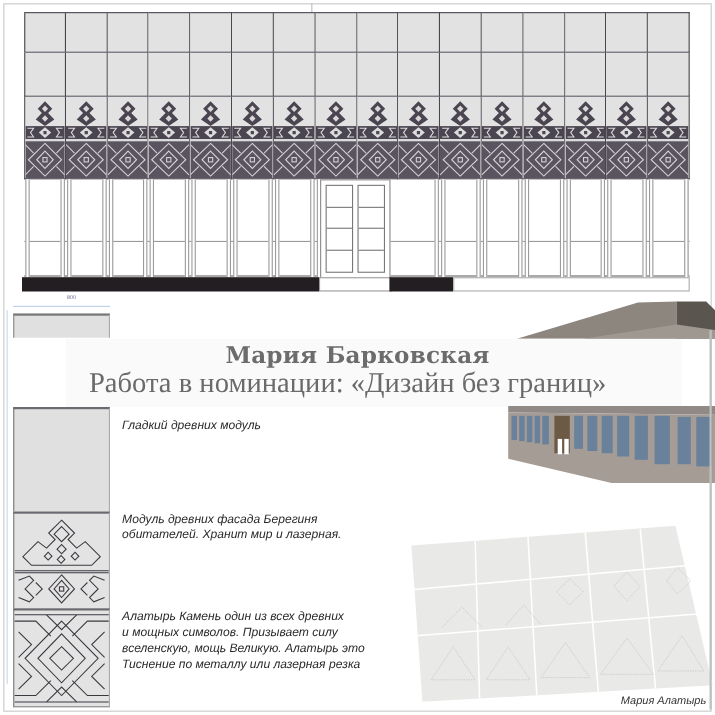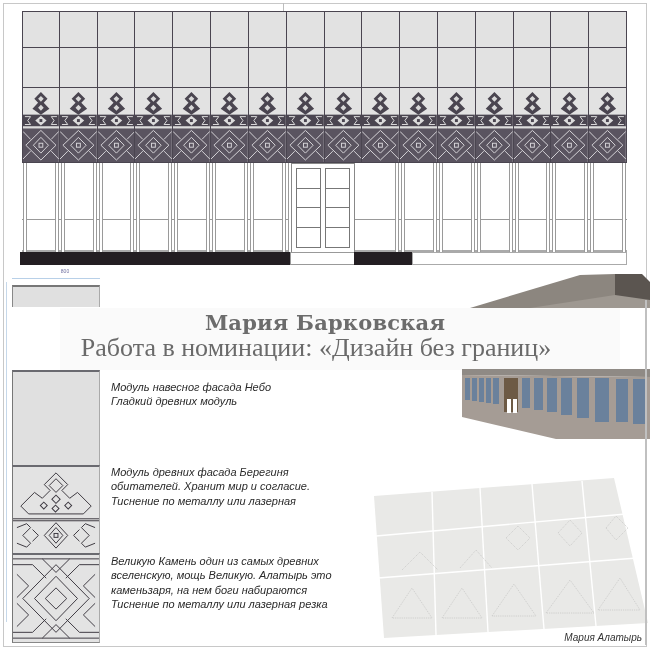--- a/index.html
+++ b/index.html
@@ -520,32 +520,30 @@
       <line x1="0" y1="86" x2="88" y2="86"></line>
     </g>
   </svg>
 </div>
 
 <div class="title-band"></div>
 <div class="title-name">Мария Барковская</div>
 <div class="title-nom">Работа в номинации: «Дизайн без границ»</div>
 
 <div class="desc desc-nebo">
-  <div>Модуль навесног фасада Небо</div>
   <div>Гладкий древних модуль</div>
 </div>
 <div class="desc desc-ber">
   <div>Модуль древних фасада Берегиня</div>
-  <div>обитателей. Хранит мир и согласие.</div>
-  <div>Тиснение по металлу или лазерная</div>
+  <div>обитателей. Хранит мир и лазерная.</div>
 </div>
 <div class="desc desc-alt">
-  <div>Великую Камень  один из самых древних</div>
+  <div>Алатырь Камень  один из всех древних</div>
+  <div>и мощных символов. Призывает силу</div>
   <div>вселенскую, мощь Великую. Алатырь это</div>
-  <div>каменьзаря, на нем боги набираются</div>
   <div>Тиснение по металлу или лазерная резка</div>
 </div>
 
 <svg class="render-roof" viewBox="0 0 180 38">
   <polygon points="0,38 110,5 145,4 145,38" fill="#8c867f"></polygon>
   <polygon points="145,4 172,4 180,12 180,38 145,38" fill="#5b5550"></polygon>
   <polygon points="60,38 145,25 180,30 180,38" fill="#9e9891"></polygon>
 </svg>
 
 <svg class="render-building" viewBox="0 0 194 72">

